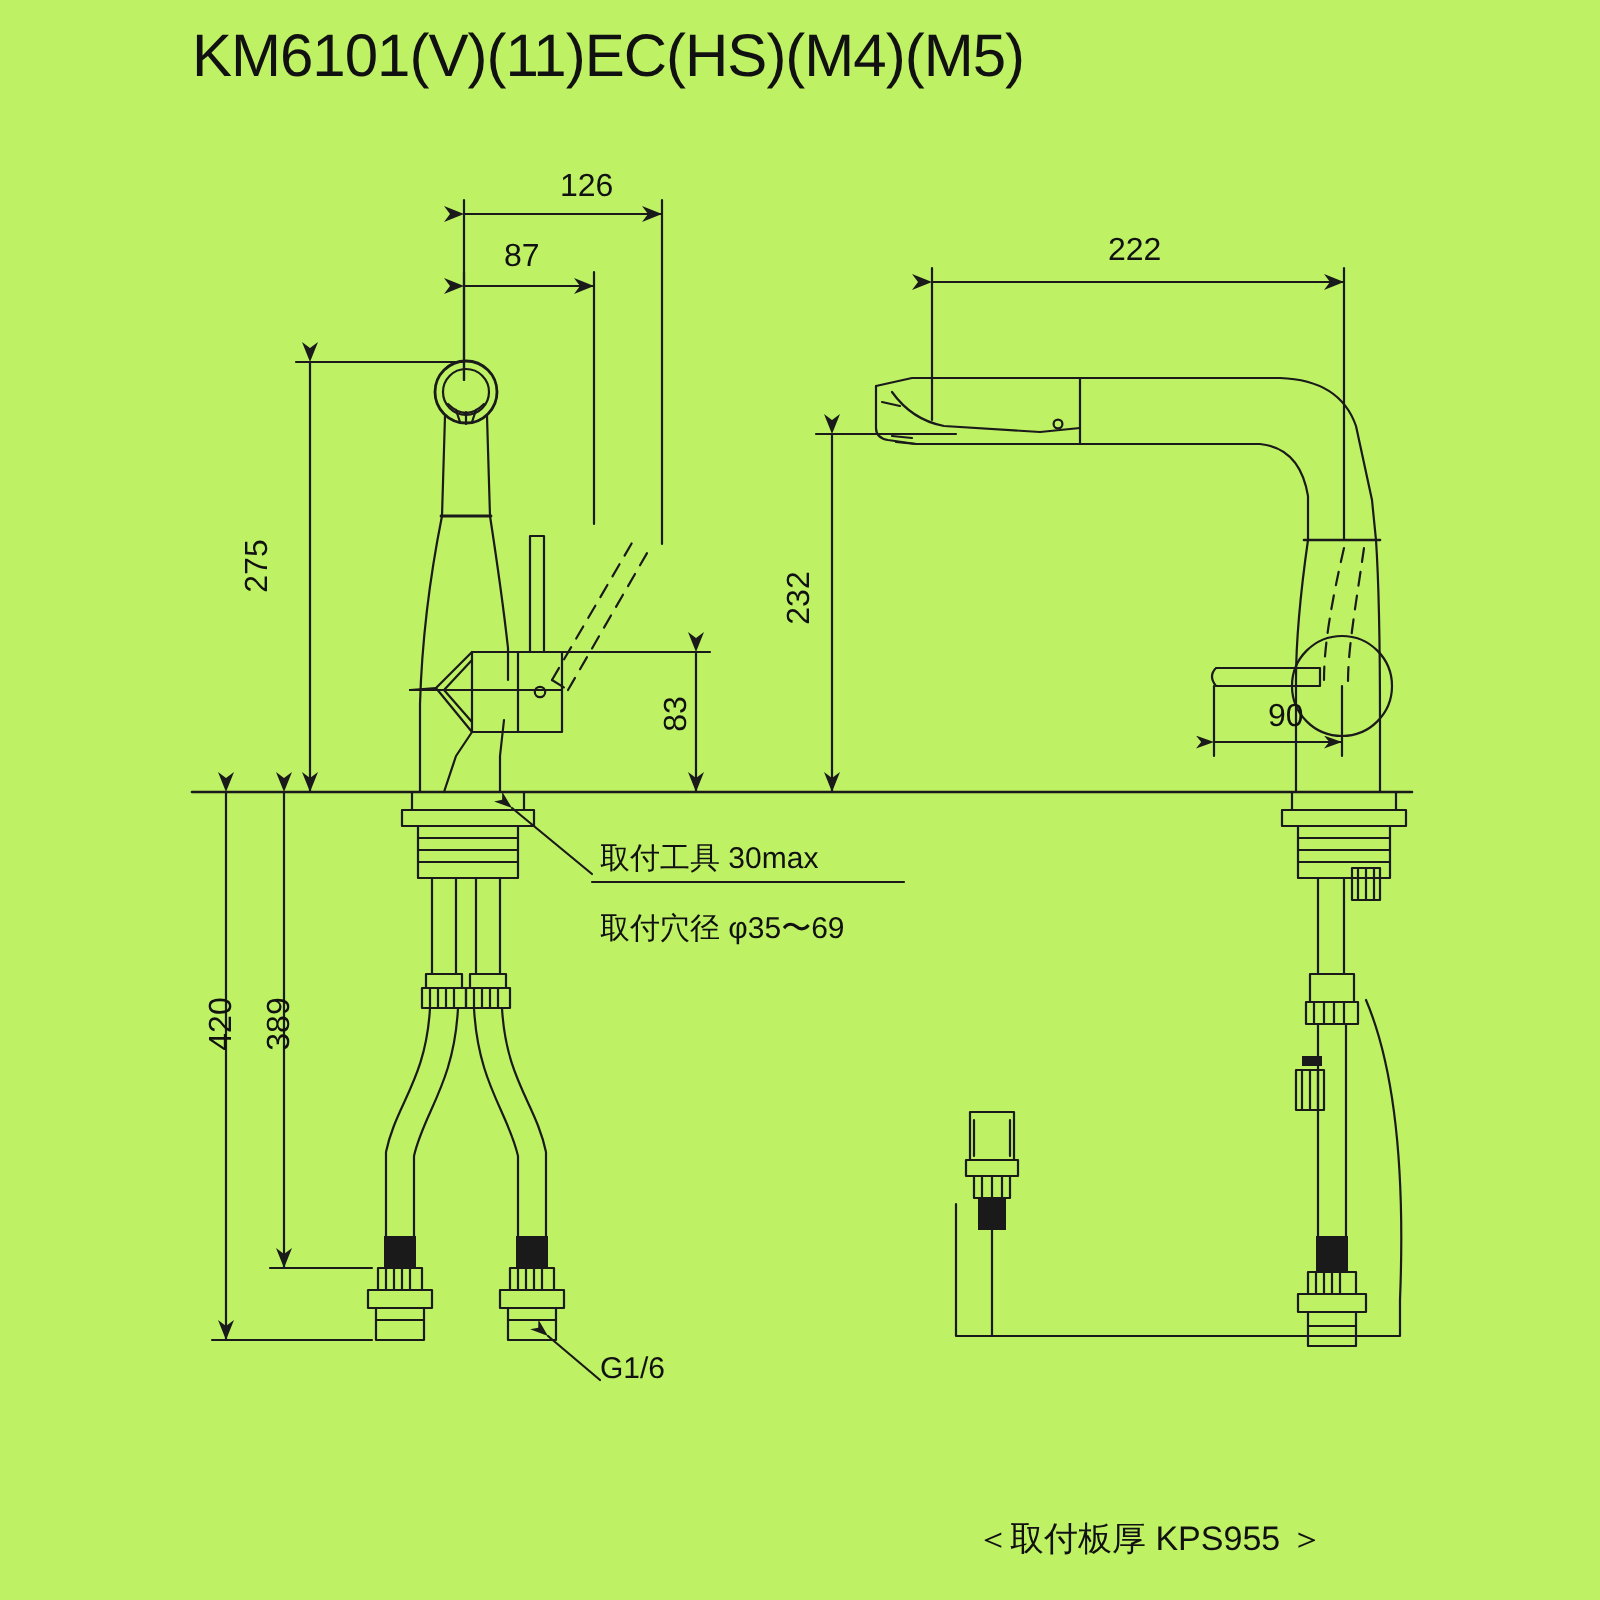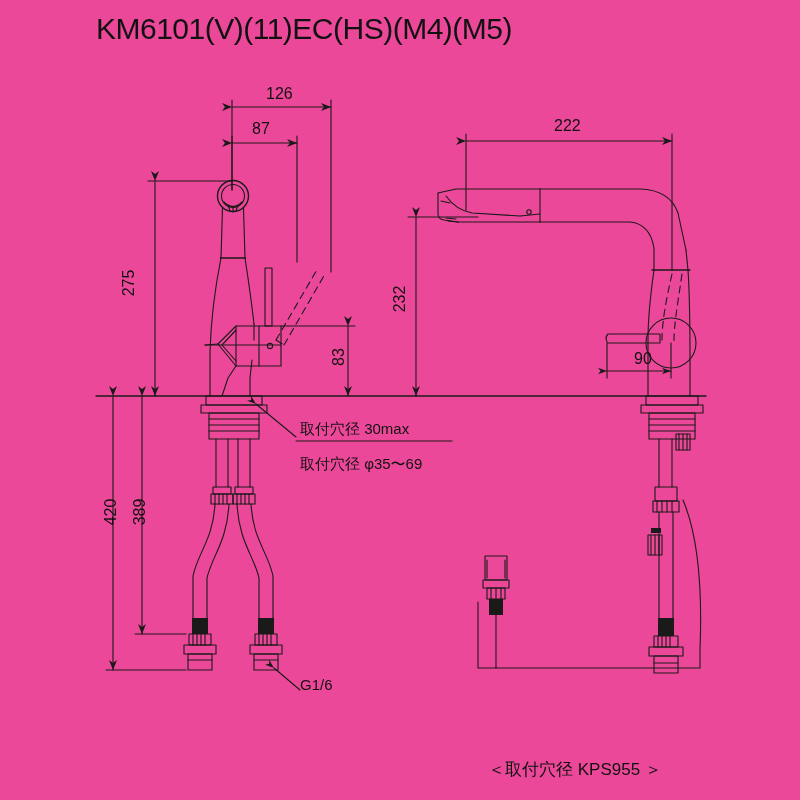--- a/index.html
+++ b/index.html
@@ -5,21 +5,21 @@
 <style>
   html, body {
     margin: 0;
     padding: 0;
     background: #ffffff;
   }
   #page {
     position: relative;
     width: 800px;
     height: 800px;
-    background: #ec4899;
+    background: #bef264;
     font-family: "Liberation Sans", "DejaVu Sans", sans-serif;
     overflow: hidden;
   }
   #drawing {
     position: absolute;
     left: 0;
     top: 0;
     width: 800px;
     height: 800px;
   }
@@ -48,21 +48,21 @@
   .dim-text {
     position: absolute;
     font-size: 16px;
     color: #111111;
     white-space: nowrap;
   }
   .dim-vert {
     transform: rotate(-90deg);
     transform-origin: 50% 50%;
   }
-  .d126 { left: 266px; top: 85px; }
+  .d126 { left: 280px; top: 85px; }
   .d87  { left: 252px; top: 120px; }
   .d277 { left: 554px; top: 117px; }
   .d275 { left: 116px; top: 274px; }
   .d232 { left: 387px; top: 290px; }
   .d83  { left: 330px; top: 348px; }
   .d90  { left: 634px; top: 350px; }
   .d420 { left: 98px;  top: 503px; }
   .d389 { left: 127px; top: 503px; }
 </style>
 </head>
@@ -335,22 +335,22 @@
   <div class="dim-text dim-vert d420">420</div>
 
   <div class="dim-text dim-vert d389">389</div>
 
   <div class="dim-text d277">222</div>
 
   <div class="dim-text dim-vert d232">232</div>
 
   <div class="dim-text d90">90</div>
 
-  <div class="note-text note-plate">取付穴径 30max</div>
+  <div class="note-text note-plate">取付工具 30max</div>
 
   <div class="note-text note-hole">取付穴径 φ35〜69</div>
 
   <div class="note-text note-g12">G1/6</div>
 
 
-  <div class="note-text note-tool">＜取付穴径 KPS955 ＞</div>
+  <div class="note-text note-tool">＜取付板厚 KPS955 ＞</div>
 
 </div>
 
 </body></html>

